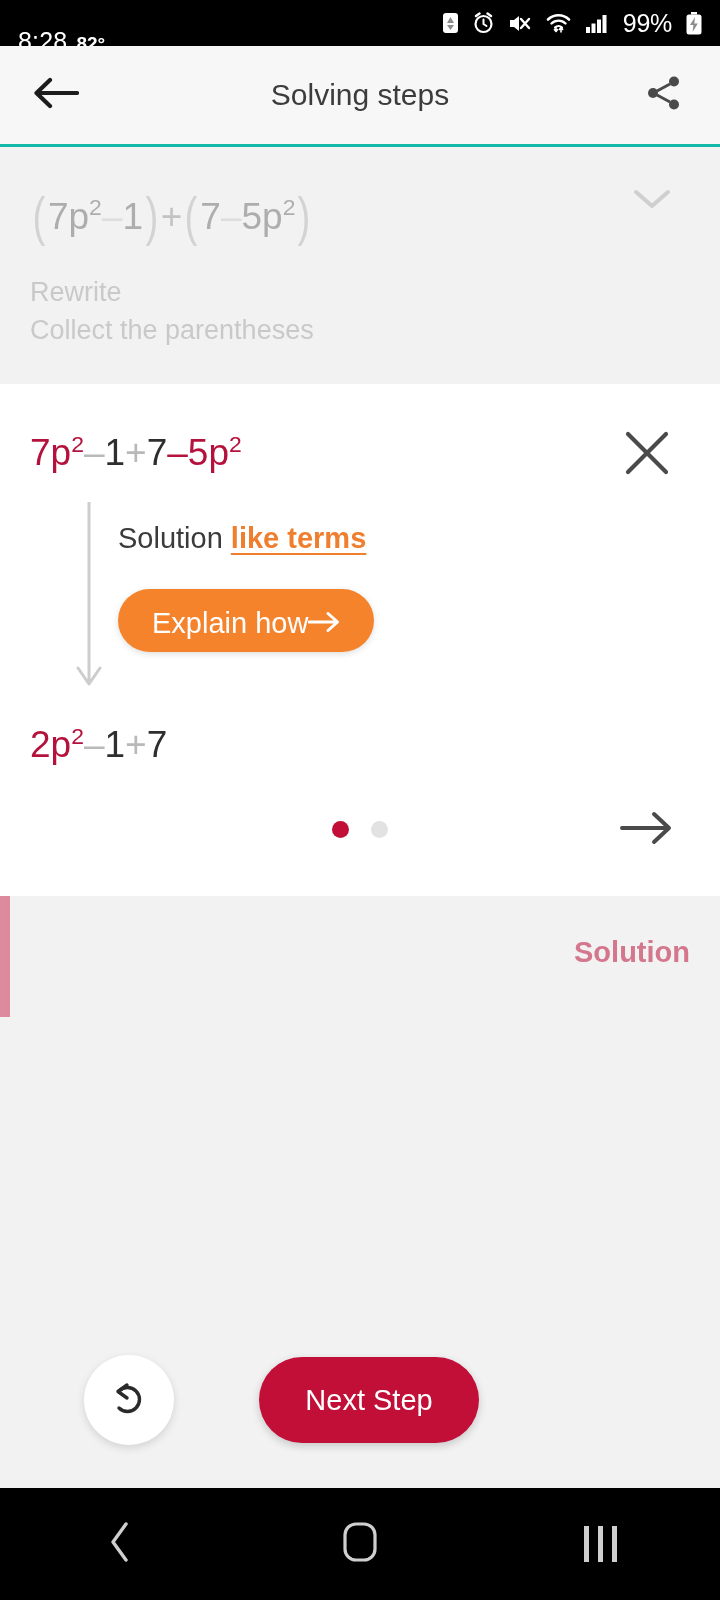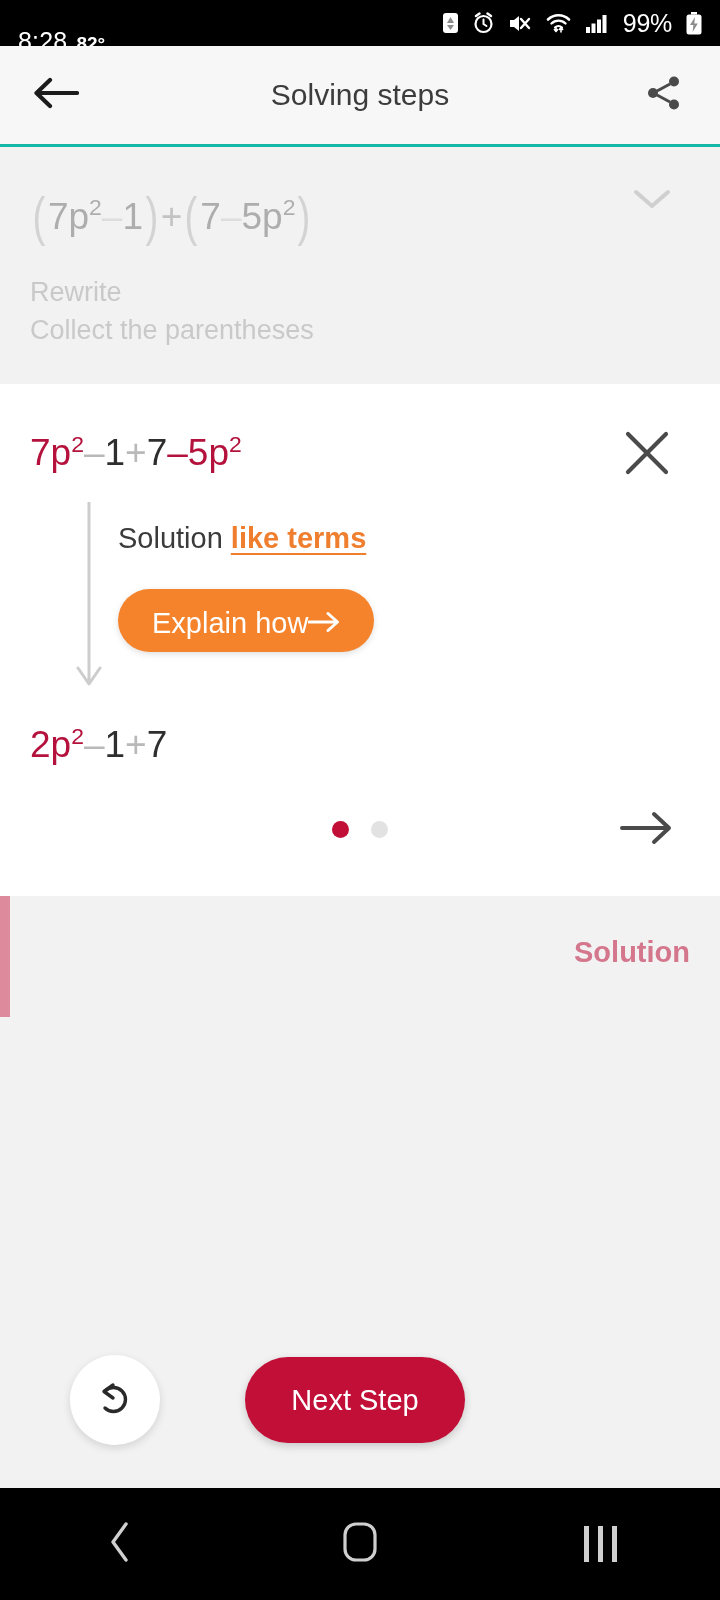--- a/index.html
+++ b/index.html
@@ -95,21 +95,21 @@
   }
   .sol-bar{ position:absolute; left:0; top:0; bottom:0; width:10px;
             background:#dd8a9d; }
   .sol-title{ color:#d4778d; font-size:29px; font-weight:bold; }
   .sol-expr{ font-size:45px; color:#7f7f7f; margin-top:42px; }
   .sol-expr sup{ font-size:.6em; }
   .sol-plus{ color:#d0d0d0; }
 
   
   .actions{
-    position:absolute; left:2px; right:0; bottom:120px; height:160px;
+    position:absolute; left:16px; right:0; bottom:120px; height:160px;
     display:flex; align-items:center;padding-left:24px;
   }
   .undo{
     position:absolute; left:68px; width:90px; height:90px; border-radius:50%;
     background:#fff; border:none; cursor:pointer;
     display:flex; align-items:center; justify-content:center;
     box-shadow:0 3px 8px rgba(0,0,0,.13);
   }
   .nextstep{
     position:absolute; left:243px; width:220px; height:86px;

